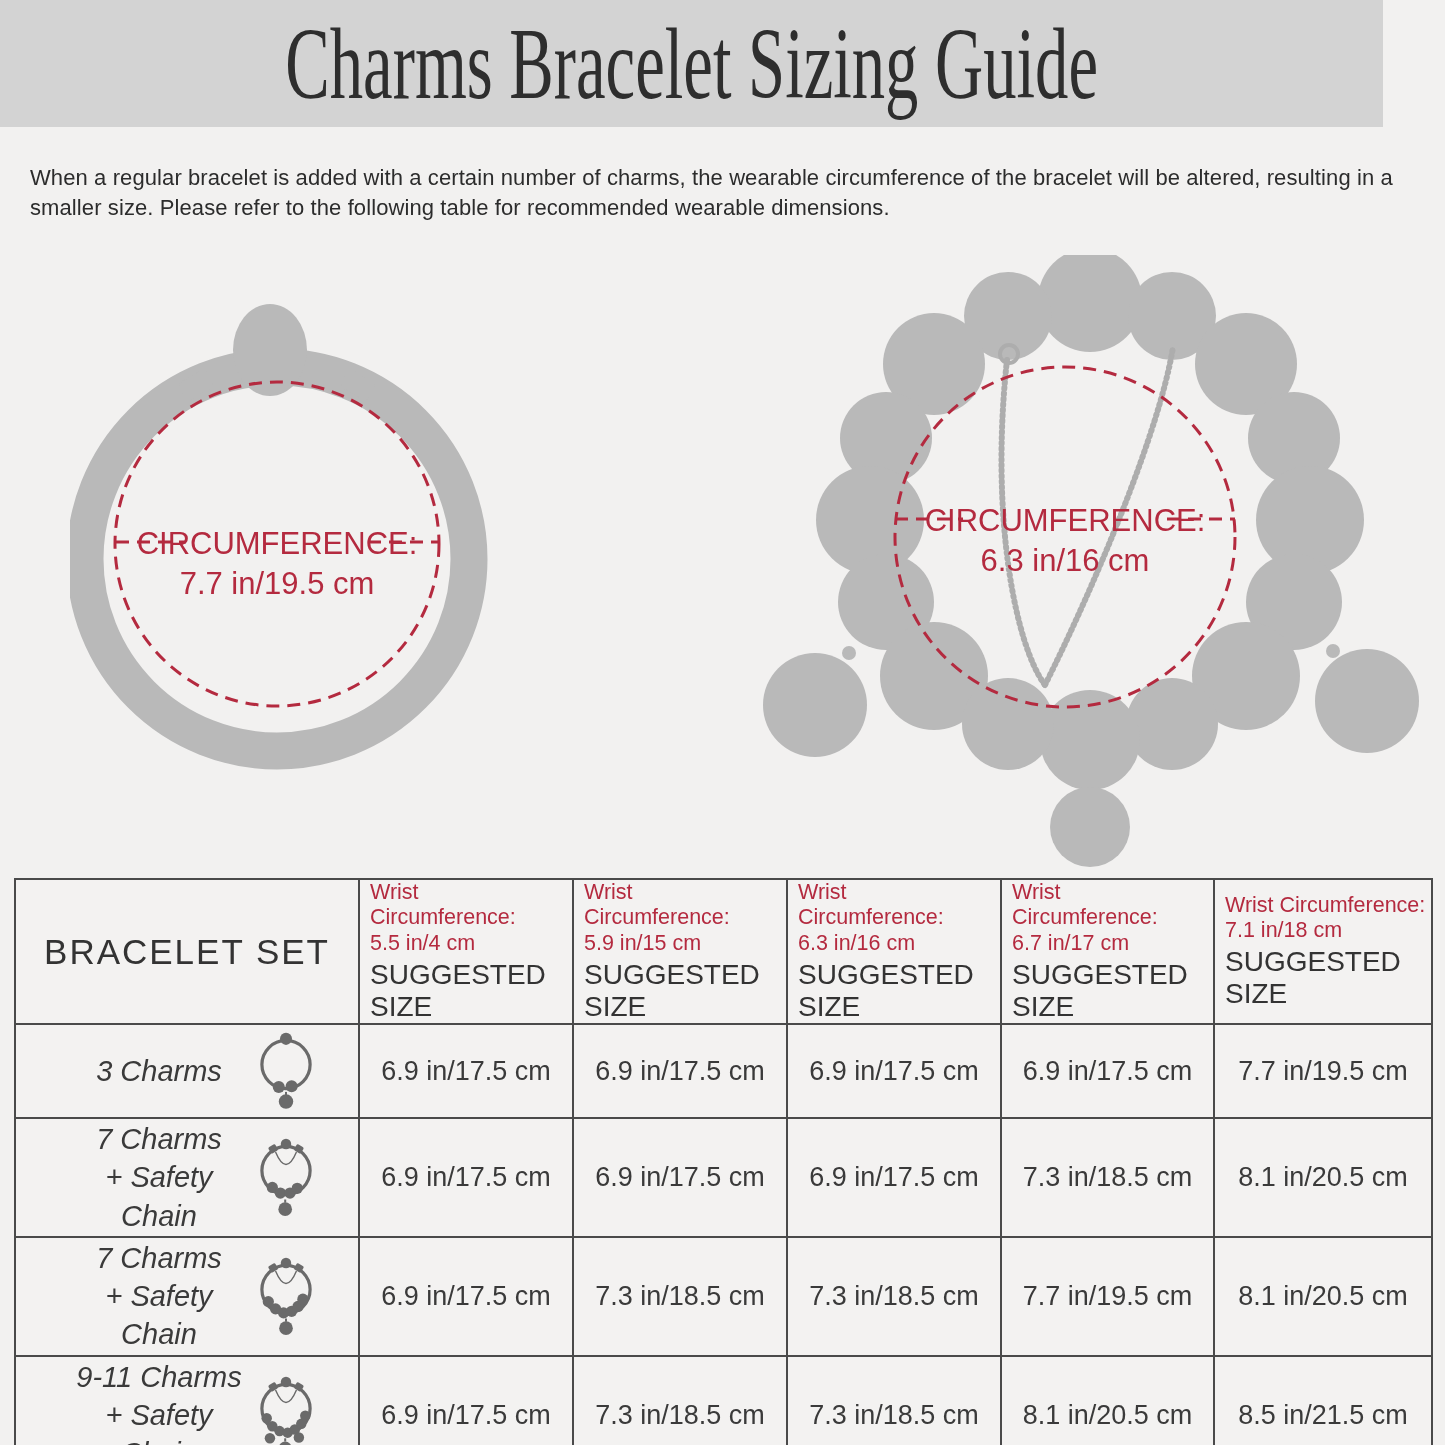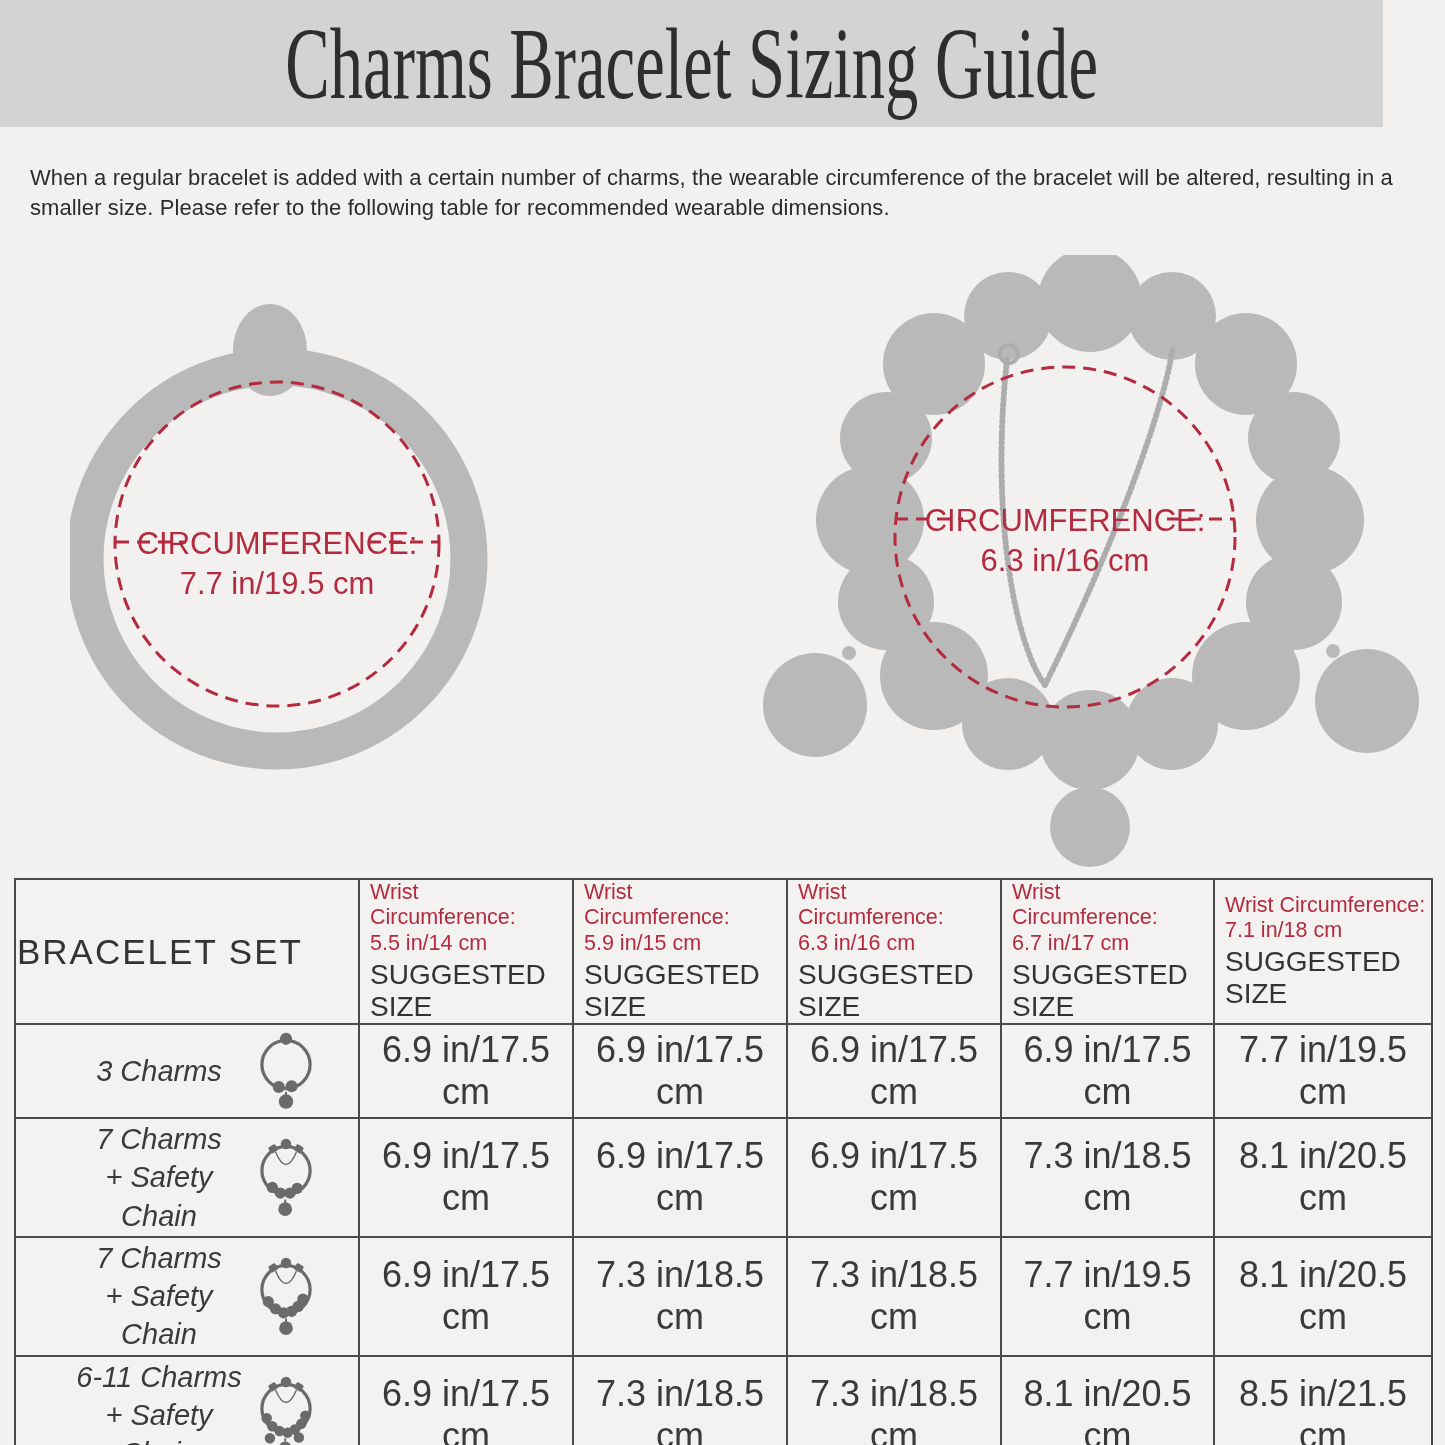--- a/index.html
+++ b/index.html
@@ -35,32 +35,32 @@
     font-family:"Liberation Sans", sans-serif;
     font-size:31px;
   }
   .sizing-table {
     position:absolute; left:14px; top:878px; width:1417px;
     border-collapse:collapse; table-layout:fixed;
     background:#f3f2f1;
   }
   .sizing-table th, .sizing-table td { border:2px solid #4a4a4a; }
   .head-row th { height:96px; vertical-align:middle; }
-  .set-th { font-size:35px; font-weight:400; letter-spacing:2px; color:#333; text-align:left; }
+  .set-th { font-size:35px; font-weight:400; letter-spacing:2px; color:#333; text-align:center; }
   .col-th { padding:0 4px 0 10px; text-align:left; font-weight:400; }
   .wrist-line { color:#b42a3f; font-size:21.5px; line-height:1.18; }
   .size-label { color:#333; font-size:28px; margin-top:3px; }
   .data-row td { height:87px; }
   .set-cell-inner {
     display:flex; align-items:center; height:100%;
     padding-left:56px; padding-right:30px; box-sizing:border-box;
   }
   .set-label { flex:1; font-size:29px; color:#3a3a3a; line-height:1.32; text-align:center;font-style:italic; }
   .row-icon { width:82px; height:90px; flex:0 0 auto; }
-  .size-td { text-align:center; font-size:36px; color:#3a3a3a;margin-left:20px; }
+  .size-td { text-align:center; font-size:27px; color:#3a3a3a;margin-left:20px; }
 </style>
 </head>
 <body>
 
 <div class="header-band">
   <h1 class="page-title">Charms Bracelet Sizing Guide</h1>
 </div>
 
 <p class="intro">When a regular bracelet is added with a certain number of charms, the wearable circumference of the bracelet will be altered, resulting in a smaller size. Please refer to the following table for recommended wearable dimensions.</p>
 
@@ -133,21 +133,21 @@
       <col style="width:214px">
     <col style="width:214px">
       <col style="width:213px">
       <col style="width:218px">
   </colgroup>
   <tbody>
       <tr class="head-row">
     <th class="set-th">BRACELET SET</th>
     <th class="col-th">
       <div class="wrist-line">Wrist Circumference:</div>
-      <div class="wrist-line">5.5 in/14 cm</div>
+      <div class="wrist-line">5.5 in/4 cm</div>
       <div class="size-label">SUGGESTED SIZE</div>
     </th>
     <th class="col-th">
       <div class="wrist-line">Wrist Circumference:</div>
       <div class="wrist-line">5.9 in/15 cm</div>
       <div class="size-label">SUGGESTED SIZE</div>
     </th>
     <th class="col-th">
       <div class="wrist-line">Wrist Circumference:</div>
       <div class="wrist-line">6.3 in/16 cm</div>
@@ -252,21 +252,21 @@
     <td class="size-td">7.3 in/18.5 cm</td>
     <td class="size-td">7.3 in/18.5 cm</td>
     <td class="size-td">7.7 in/19.5 cm</td>
     <td class="size-td">8.1 in/20.5 cm</td>
   </tr>
 
   <tr class="data-row">
     <td>
       <div class="set-cell-inner">
         <div class="set-label">
-          <div>6-11 Charms</div>
+          <div>9-11 Charms</div>
           <div>+ Safety Chain</div>
         </div>
         <svg class="row-icon" viewBox="0 0 100 112">
           <circle cx="50" cy="48" r="30" fill="none" stroke="#6a6a6a" stroke-width="4"></circle>
           <path d="M37,25 Q50,56 63,25" fill="none" stroke="#6a6a6a" stroke-width="1.8"></path>
           <g fill="#6a6a6a">
             <circle cx="50" cy="15" r="6.5"></circle>
             <rect x="-5" y="-4.5" width="10" height="9" rx="2" transform="translate(34,21) rotate(-30)"></rect>
             <rect x="-5" y="-4.5" width="10" height="9" rx="2" transform="translate(66,21) rotate(30)"></rect>
             <circle cx="26" cy="60" r="6.5"></circle>

